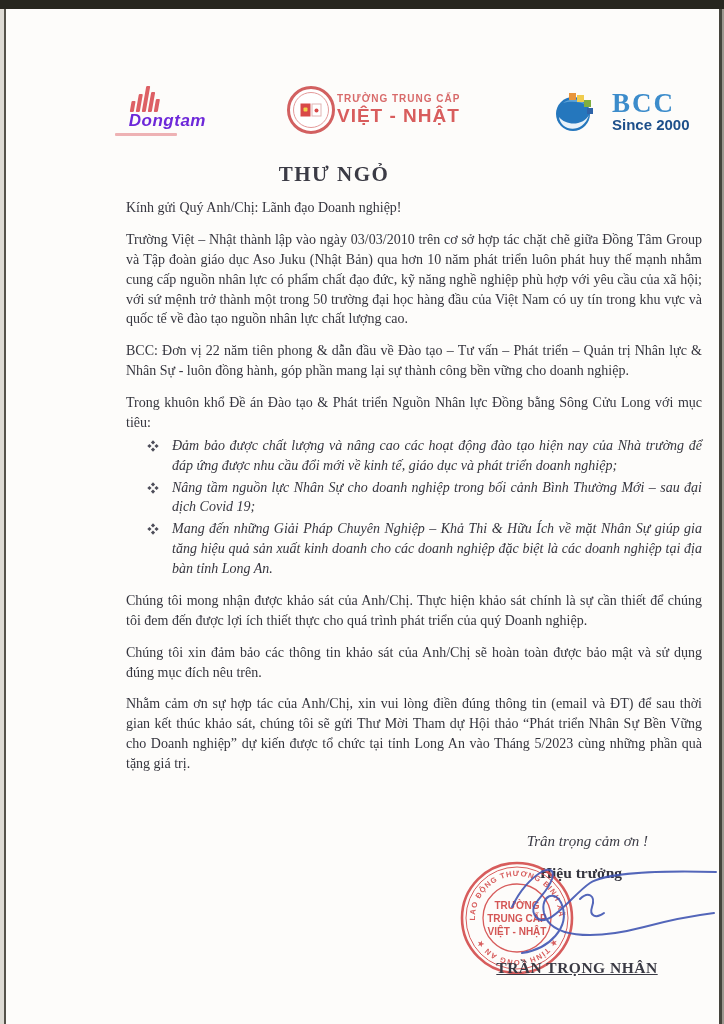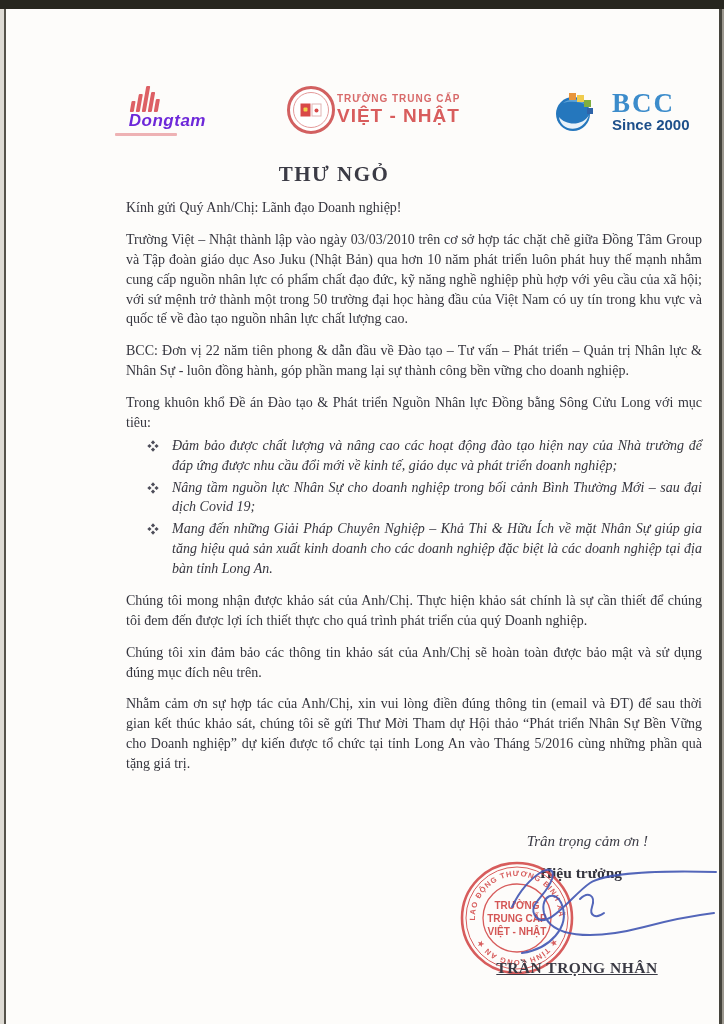--- a/index.html
+++ b/index.html
@@ -160,21 +160,21 @@
             <i></i>
             <i></i>
           </span>
         <span>Mang đến những Giải Pháp Chuyên Nghiệp – Khả Thi &amp; Hữu Ích về mặt Nhân Sự giúp gia tăng hiệu quả sản xuất kinh doanh cho các doanh nghiệp đặc biệt là các doanh nghiệp tại địa bàn tỉnh Long An.</span>
       </li>
     </ul>
 
 
     <p>Chúng tôi mong nhận được khảo sát của Anh/Chị. Thực hiện khảo sát chính là sự cần thiết để chúng tôi đem đến được lợi ích thiết thực cho quá trình phát triển của quý Doanh nghiệp.</p>
     <p>Chúng tôi xin đảm bảo các thông tin khảo sát của Anh/Chị sẽ hoàn toàn được bảo mật và sử dụng đúng mục đích nêu trên.</p>
-    <p>Nhằm cảm ơn sự hợp tác của Anh/Chị, xin vui lòng điền đúng thông tin (email và ĐT) để sau thời gian kết thúc khảo sát, chúng tôi sẽ gửi Thư Mời Tham dự Hội thảo “Phát triển Nhân Sự Bền Vững cho Doanh nghiệp” dự kiến được tổ chức tại tỉnh Long An vào Tháng 5/2016 cùng những phần quà tặng giá trị.</p>
+    <p>Nhằm cảm ơn sự hợp tác của Anh/Chị, xin vui lòng điền đúng thông tin (email và ĐT) để sau thời gian kết thúc khảo sát, chúng tôi sẽ gửi Thư Mời Tham dự Hội thảo “Phát triển Nhân Sự Bền Vững cho Doanh nghiệp” dự kiến được tổ chức tại tỉnh Long An vào Tháng 5/2023 cùng những phần quà tặng giá trị.</p>
   </div>
 
   <div class="sig-area">
     <div class="closing">Trân trọng cảm ơn !</div>
     <div class="signer-title">Hiệu trưởng</div>
 
     <svg class="stamp" viewBox="0 0 118 118">
       <circle cx="59" cy="59" r="55" fill="none" stroke="#d44f4f" stroke-width="2.6"></circle>
       <circle cx="59" cy="59" r="51" fill="none" stroke="#d44f4f" stroke-width="1"></circle>
       <circle cx="59" cy="59" r="34" fill="none" stroke="#d44f4f" stroke-width="1.3"></circle>

